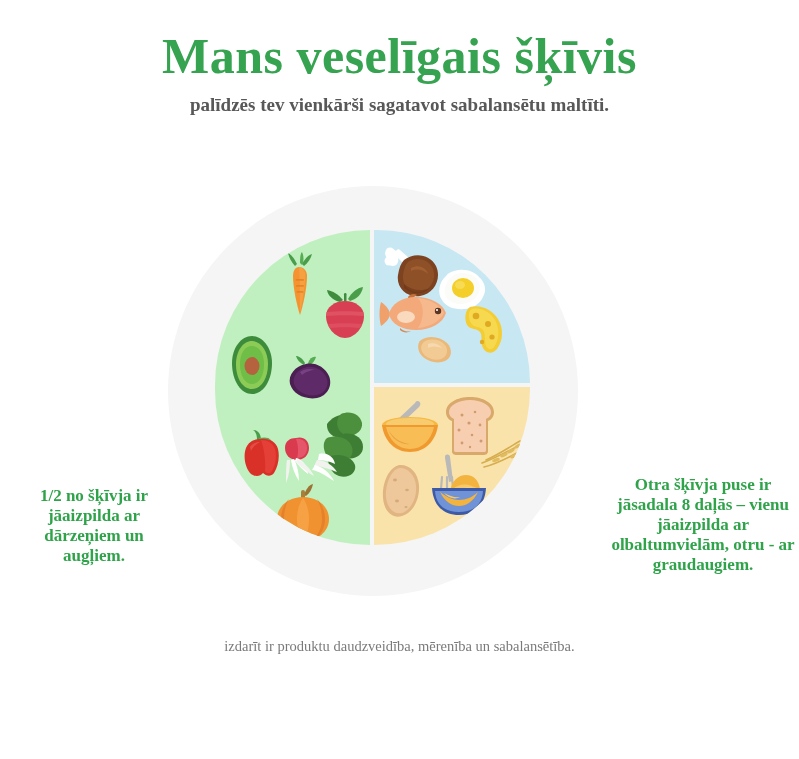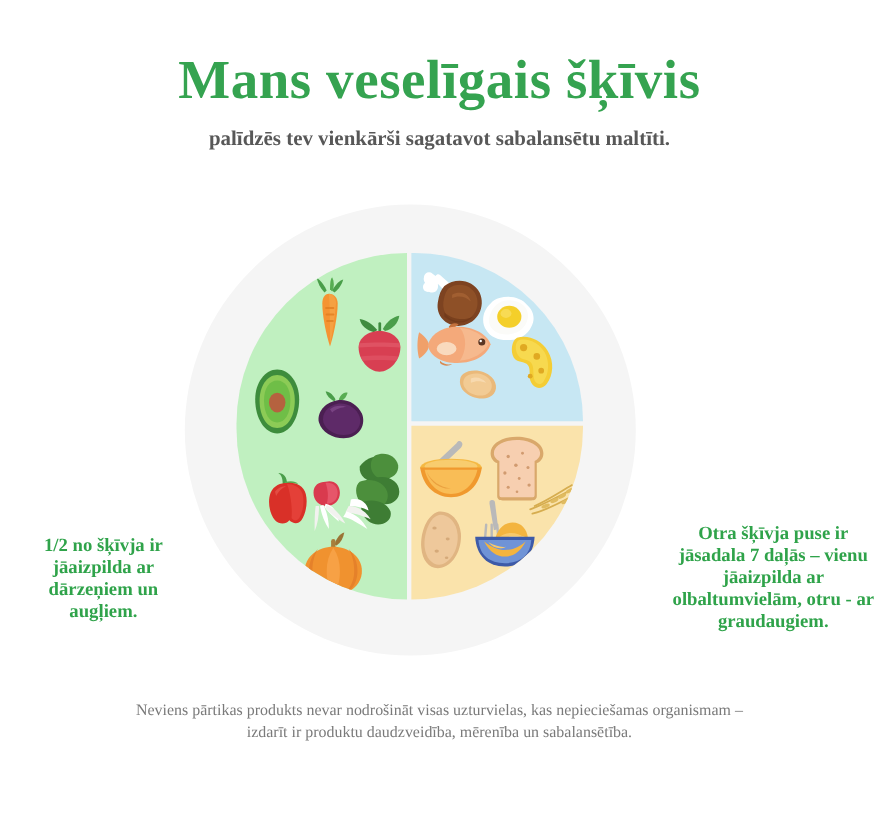--- a/index.html
+++ b/index.html
@@ -23,21 +23,21 @@
     width: 799px;
     text-align: center;
   }
   #page-title {
     font-family: "Liberation Serif", "DejaVu Serif", serif;
     font-size: 50px;
     font-weight: bold;
     color: #35a350;
     letter-spacing: 0.5px;
     line-height: 1.12;
-    margin: 16px;
+    margin: 0;
   }
   #page-subtitle {
     font-family: "Liberation Serif", "DejaVu Serif", serif;
     font-size: 19px;
     font-weight: bold;
     color: #585858;
     margin: 10px 0 0 0;
     line-height: 1.2;
   }
 
@@ -380,19 +380,18 @@
           <path d="M9 40 L57 40 C56 54 47 61 33 61 C19 61 10 54 9 40 Z" fill="#6f93d6"></path>
           <path d="M14 41 C20 46 27 49 33 49 C40 49 47 46 52 41 C47 51 40 55 33 55 C26 55 19 51 14 41 Z" fill="#f3b43f"></path>
           <path d="M18 42 C24 45 29 47 34 46 C29 49 22 47 18 42 Z" fill="#f7c96c"></path>
         </svg>
       </div>
     </div>
   </div>
 
   <div class="side-label" id="label-left">1/2  no šķīvja ir jāaizpilda ar dārzeņiem un augļiem.</div>
 
-  <div class="side-label" id="label-right">Otra šķīvja puse ir jāsadala 7 daļās – vienu jāaizpilda ar olbaltumvielām, otru - ar graudaugiem.</div>
+  <div class="side-label" id="label-right">Otra šķīvja puse ir jāsadala 8 daļās – vienu jāaizpilda ar olbaltumvielām, otru - ar graudaugiem.</div>
 </div>
 
 <div id="footer">
-  <p>Neviens pārtikas produkts nevar nodrošināt visas uzturvielas, kas nepieciešamas organismam –</p>
   <p>izdarīt ir  produktu daudzveidība, mērenība un sabalansētība.</p>
 </div>
 
 </body></html>

